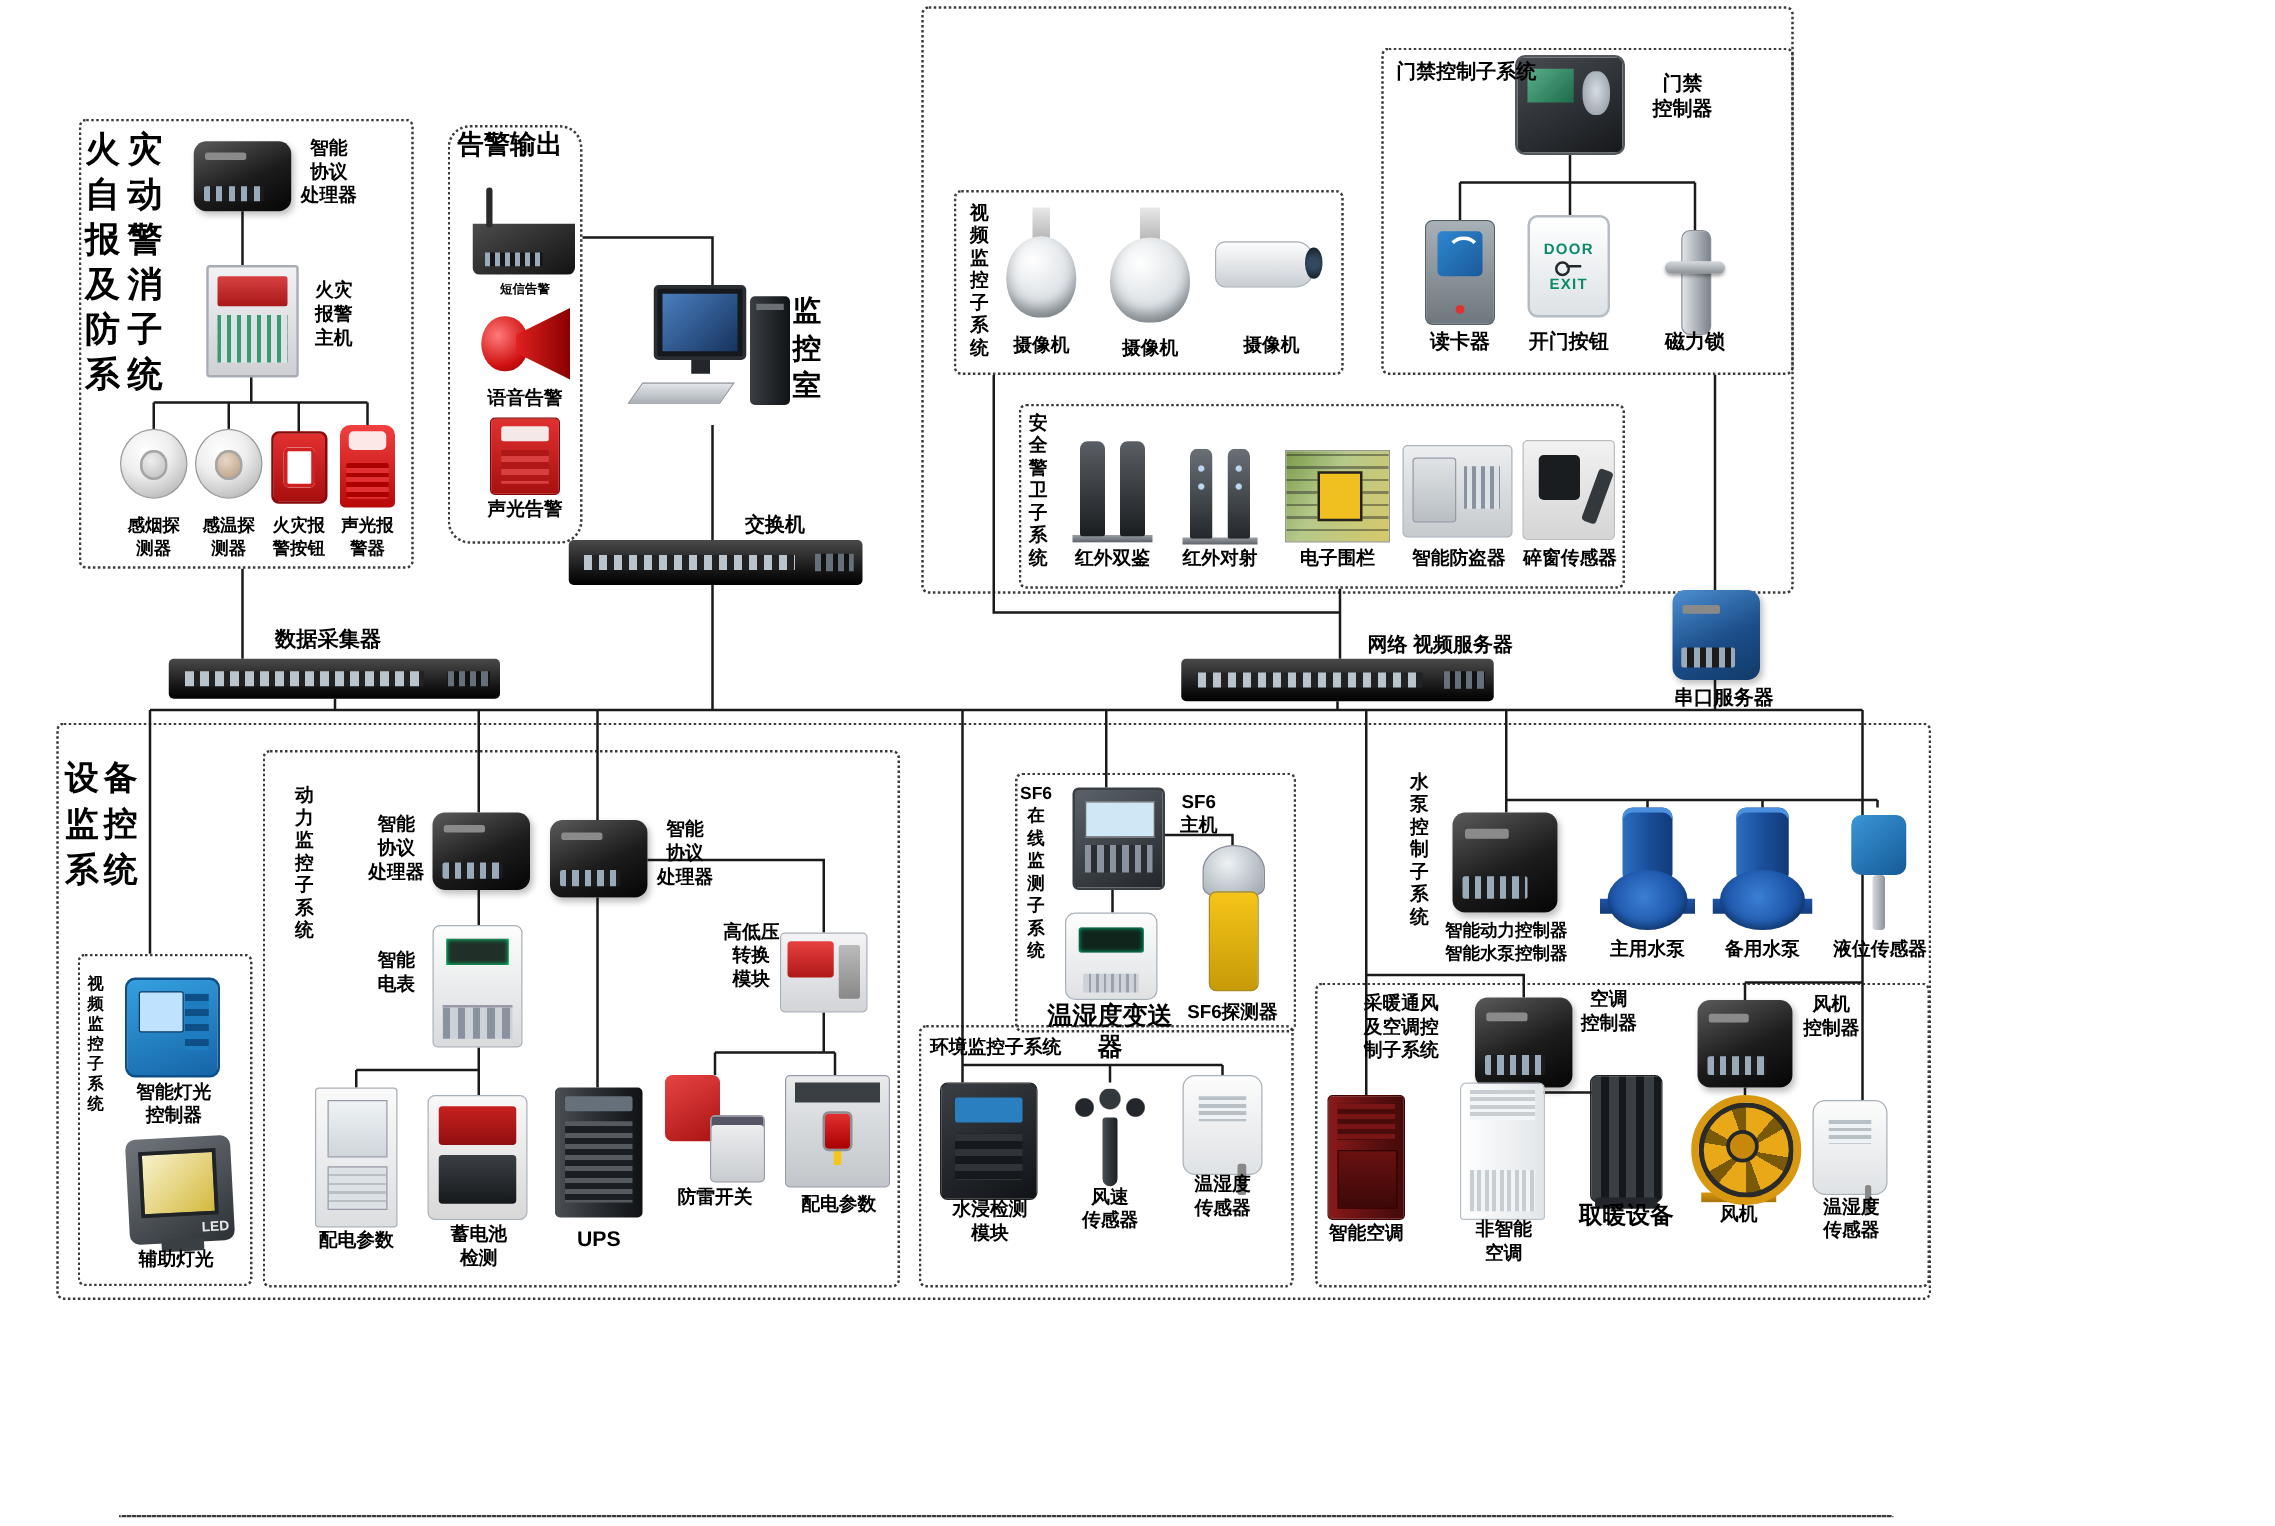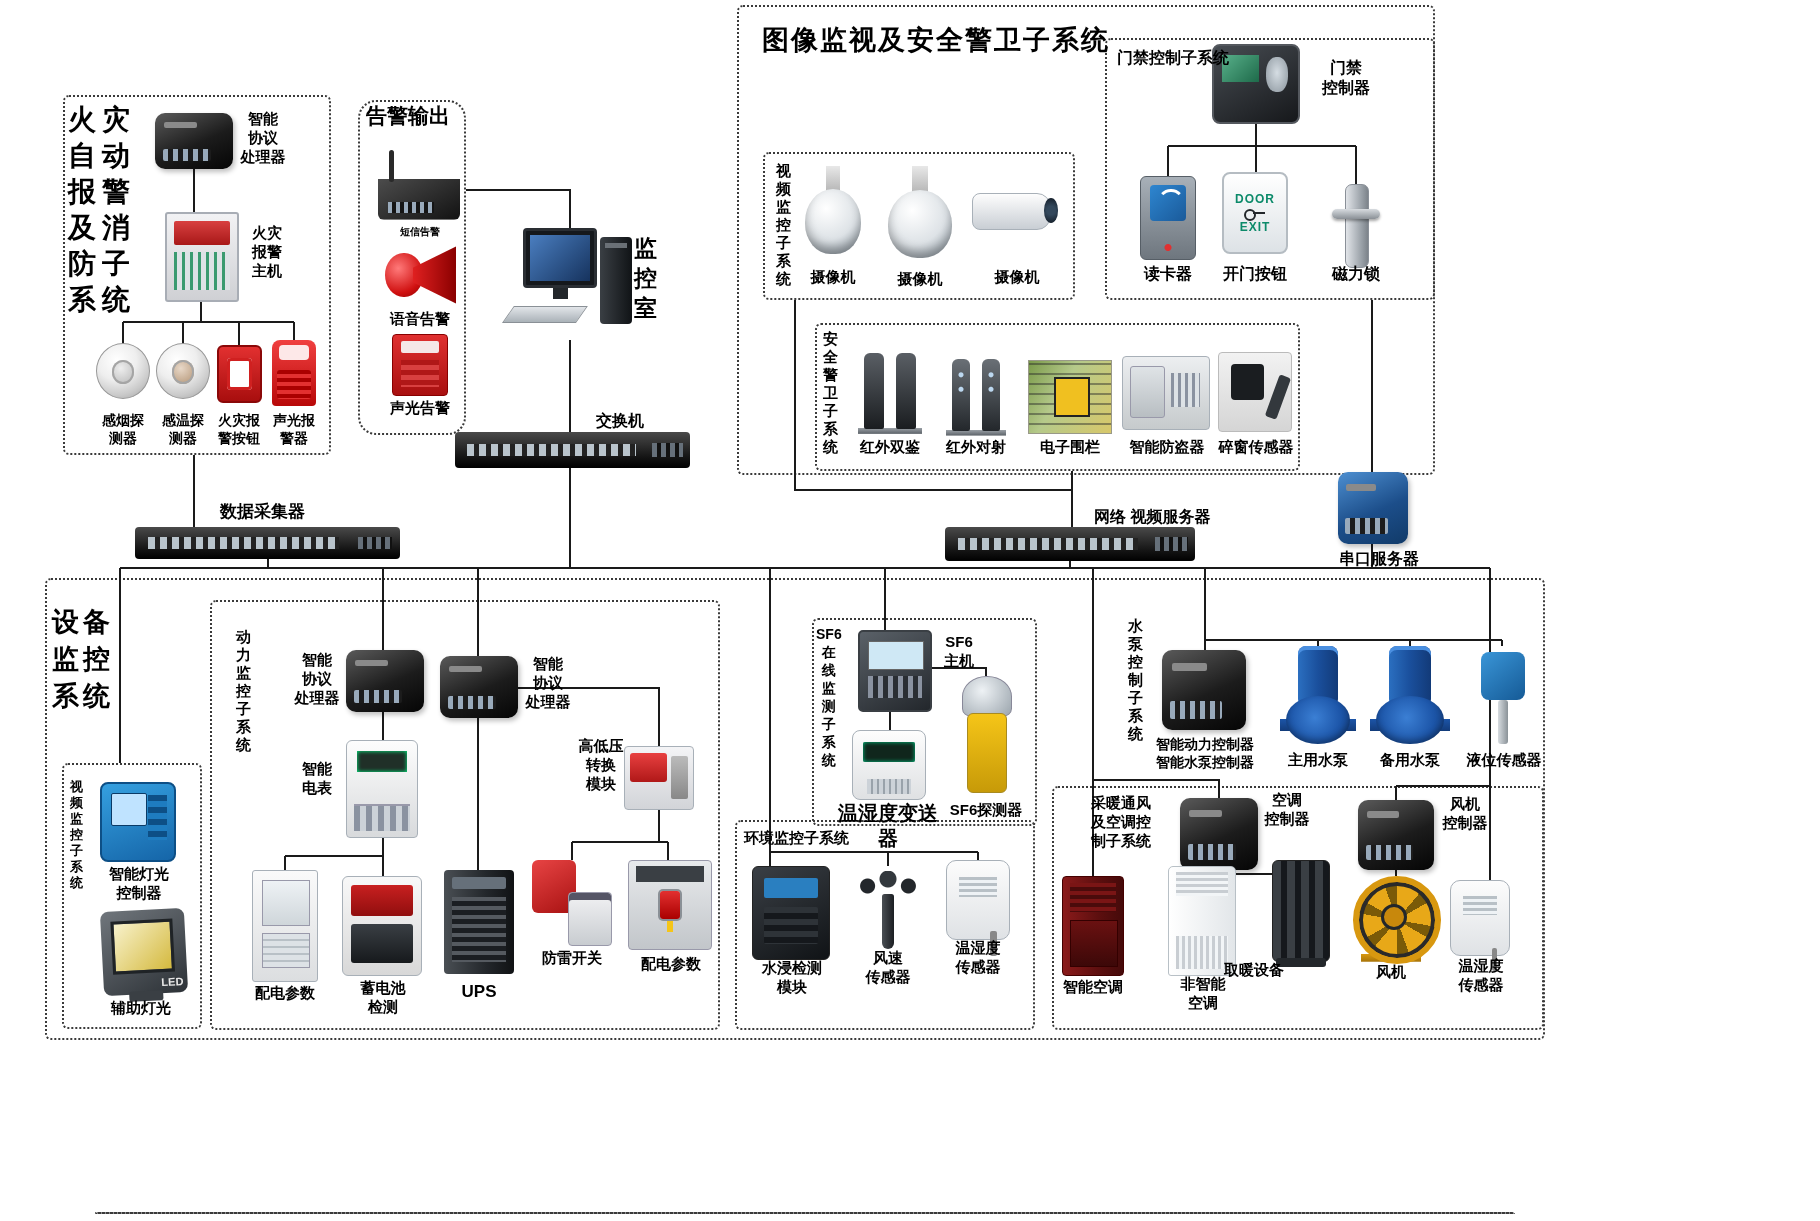--- a/index.html
+++ b/index.html
@@ -222,21 +222,20 @@
   <div class="pc-stand"></div>
   <div class="pc-kb"></div>
   <div class="pc-tower"></div>
 </div>
 <div class="lbl" style="left:634px;top:233px;font-size:23px;line-height:30px">监
 控
 室</div>
 <div class="lbl" style="left:596px;top:411px;font-size:16px">交换机</div>
 <div class="dev d-switchbar" style="left:455px;top:432px;width:235px;height:36px"></div>
 
-<div class="lbl" style="left:762px;top:24px;font-size:27px;letter-spacing:2px">图像监视及安全警卫子系统</div>
 <div class="lbl" style="left:1117px;top:48px;font-size:16px">门禁控制子系统</div>
 <div class="dev d-fp" style="left:1212px;top:44px;width:88px;height:80px"></div>
 <div class="lbl" style="left:1314px;top:58px;width:64px;font-size:16px">门禁
 控制器</div>
 <div class="dev d-reader" style="left:1140px;top:176px;width:56px;height:84px"></div>
 <div class="dev d-exit" style="left:1222px;top:172px;width:66px;height:82px">
   <span class="door-txt">DOOR</span>
   <span class="key-icon"></span>
   <span class="exit-txt">EXIT</span>
 </div>
@@ -391,18 +390,18 @@
 <div class="lbl" style="left:1438px;top:795px;width:54px;font-size:15px">风机
 控制器</div>
 <div class="dev d-smartac" style="left:1062px;top:876px;width:62px;height:100px"></div>
 <div class="dev d-plainac" style="left:1168px;top:866px;width:68px;height:110px"></div>
 <div class="dev d-heater" style="left:1272px;top:860px;width:58px;height:102px"></div>
 <div class="dev d-fan" style="left:1348px;top:876px;width:86px;height:86px"></div>
 <div class="dev d-thsensor" style="left:1450px;top:880px;width:60px;height:76px"></div>
 <div class="lbl" style="left:1053px;top:978px;width:80px;font-size:15px">智能空调</div>
 <div class="lbl" style="left:1172px;top:975px;width:62px;font-size:15px">非智能
 空调</div>
-<div class="lbl" style="left:1214px;top:961px;width:80px;font-size:15px">取暖设备</div>
+<div class="lbl" style="left:1261px;top:961px;width:80px;font-size:19px">取暖设备</div>
 <div class="lbl" style="left:1361px;top:963px;width:60px;font-size:15px">风机</div>
 <div class="lbl" style="left:1445px;top:957px;width:72px;font-size:15px">温湿度
 传感器</div>
 
 </div>
 
 </body></html>

